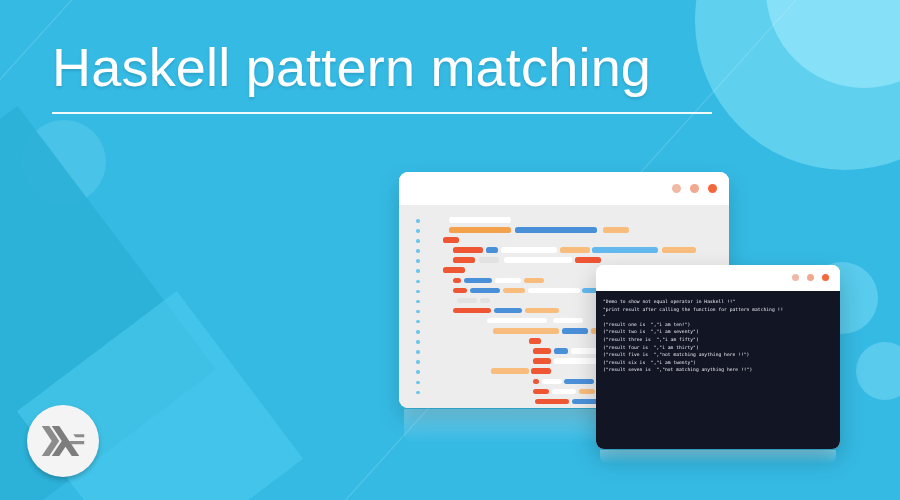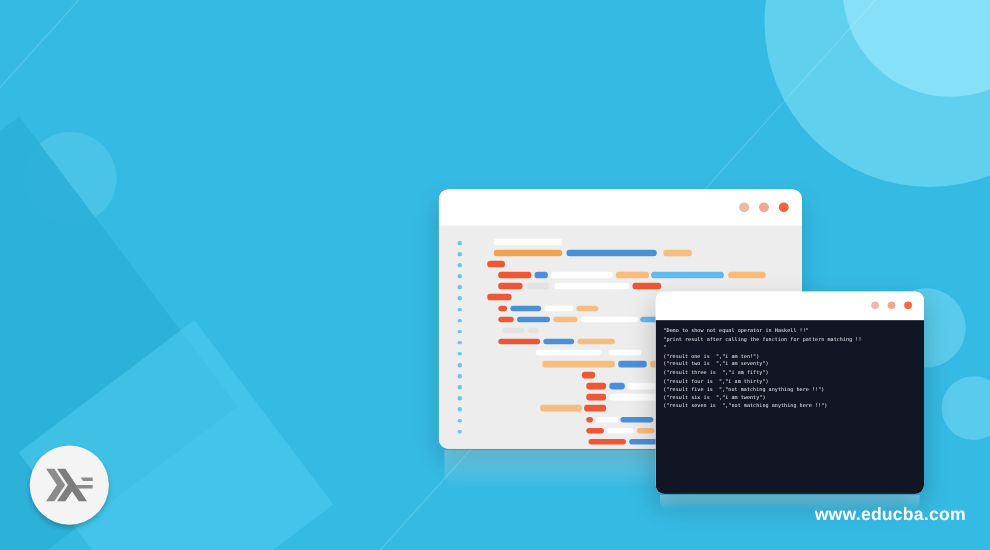--- a/index.html
+++ b/index.html
@@ -264,20 +264,24 @@
     <div class="circle-tr-inner"></div>
     <div class="circle-right-mid"></div>
     <div class="circle-right-low"></div>
     <div class="circle-left-top"></div>
     <div class="slab slab-main"></div>
     <div class="slab slab-light"></div>
     <div class="diag-line diag-a"></div>
     <div class="diag-line diag-b"></div>
   </div>
 
+  <div class="title-wrap">
+    <h1 class="title">Haskell pattern matching</h1>
+    <div class="title-rule"></div>
+  </div>
 
   <div class="reflect-back"></div>
 
   <div class="win-back">
     <div class="win-back-bar">
       <div class="dots">
         <span class="dot dot-1"></span>
         <span class="dot dot-2"></span>
         <span class="dot dot-3"></span>
       </div>
@@ -482,15 +486,14 @@
 
   <div class="logo">
     <svg width="44" height="30" viewBox="0 0 68 48">
       <path d="M0,48 L16,24 L0,0 L12,0 L28,24 L12,48 Z" fill="#8c8c8c"></path>
       <path d="M16,48 L32,24 L16,0 L28,0 L60,48 L48,48 L38,33 L28,48 Z" fill="#7d7d7d"></path>
       <path d="M47,29 L43.5,24 L68,24 L68,29 Z" fill="#8c8c8c"></path>
       <path d="M54,18 L50.5,13 L68,13 L68,18 Z" fill="#8c8c8c"></path>
     </svg>
   </div>
 
-  <div class="url">www.educba.com</div>
 
 </div>
 
 </body></html>

